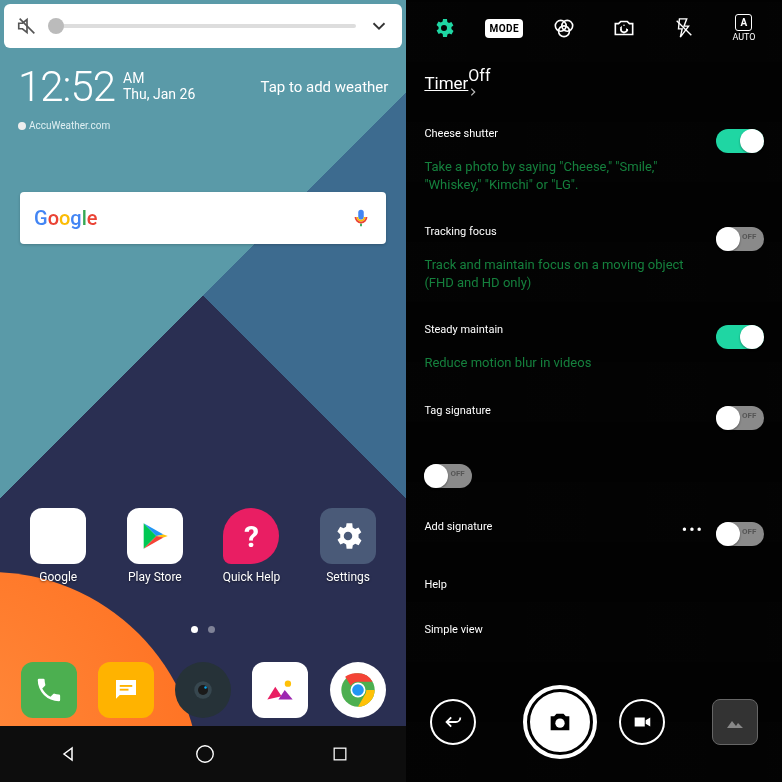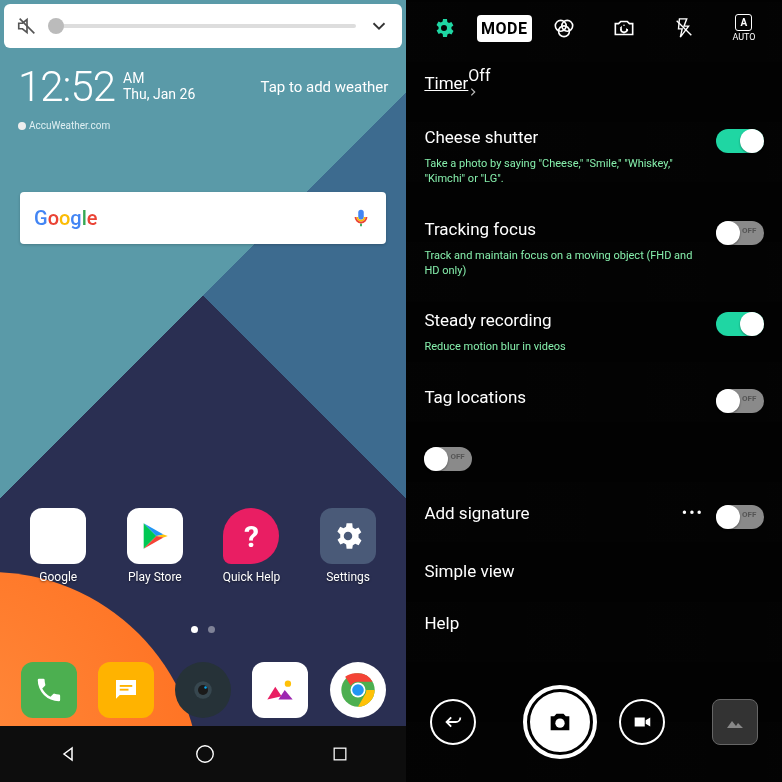--- a/index.html
+++ b/index.html
@@ -75,29 +75,29 @@
     repeating-linear-gradient(0deg, rgba(60,60,60,.35) 0 60px, rgba(30,30,30,.35) 60px 120px),
     repeating-linear-gradient(90deg, rgba(60,60,60,.25) 0 60px, rgba(30,30,30,.25) 60px 120px),
     #111;
   opacity:.55;
 }
 .cam-overlay { position:absolute; inset:0; background:rgba(0,0,0,.82); }
 .topbar {
   position:relative; height:56px; display:flex; align-items:center; justify-content:space-between; padding:0 16px; z-index:2;
 }
 .topbar .item { width:44px; display:flex; justify-content:center; }
-.mode-badge { background:#fff; color:#000; font-weight:700; font-size:16px; padding:4px 4px; border-radius:4px; letter-spacing:.5px; }
+.mode-badge { background:#fff; color:#000; font-weight:700; font-size:10px; padding:4px 4px; border-radius:4px; letter-spacing:.5px; }
 .auto-badge { display:flex; flex-direction:column; align-items:center; font-size:9px; gap:1px; }
 .auto-badge .box { border:1.5px solid #fff; border-radius:3px; width:17px; height:17px; display:flex; align-items:center; justify-content:center; font-size:10px; font-weight:700; }
 
 .settings-list { position:relative; z-index:2; padding: 4px 18px 0; }
 .row { display:flex; align-items:flex-start; padding:16px 0; gap:12px; }
 .row .txt { flex:1; }
-.row .title { font-size:17px; color:#fff; }
-.row .sub { font-size:11px; color:#86efac; margin-top:10px; line-height:1.35; }
+.row .title { font-size:11px; color:#fff; }
+.row .sub { font-size:13px; color:#15803d; margin-top:18px; line-height:1.35; }
 
 .toggle { width:48px; height:24px; border-radius:12px; position:relative; flex:none; margin-top:2px; }
 .toggle.on { background:#1fd6a3; }
 .toggle.off { background:#8a8a8a; }
 .toggle .knob { position:absolute; width:24px; height:24px; border-radius:50%; background:#fff; top:0; box-shadow:0 1px 2px rgba(0,0,0,.4); display:flex;align-items:center;justify-content:center;font-size:7px;font-weight:700; }
 .toggle.on .knob { right:0; color:#1fd6a3; }
 .toggle.off .knob { left:0; color:#8a8a8a; }
 .toggle .lbl { position:absolute; top:5px; font-size:8px; font-weight:700; color:#fff; }
 .toggle.on .lbl { right:5px; } .toggle.off .lbl { left:26px; color:#555; } 
 
@@ -340,32 +340,32 @@
       <div class="sub">Track and maintain focus on a moving object (FHD and HD only)</div>
     </div>
 
     <div class="toggle off">
       <span class="knob"></span>
       <span class="lbl">OFF</span>
     </div>
         </div>
         <div class="row">
     <div class="txt">
-      <div class="title">Steady recording</div>
+      <div class="title">Steady maintain</div>
       <div class="sub">Reduce motion blur in videos</div>
     </div>
 
     <div class="toggle on">
       <span class="knob"></span>
       <span class="lbl">ON</span>
     </div>
         </div>
         <div class="row">
     <div class="txt">
-      <div class="title">Tag locations</div>
+      <div class="title">Tag signature</div>
 
     </div>
 
     <div class="toggle off">
       <span class="knob"></span>
       <span class="lbl">OFF</span>
     </div>
         </div>
         <div class="row">
 
@@ -382,26 +382,26 @@
     <span class="ellipsis">•••</span>
     <div class="toggle off">
       <span class="knob"></span>
       <span class="lbl">OFF</span>
     </div>
         </div>
       </div>
     <div id="link-rows">
         <div class="row">
           <div class="txt">
+            <div class="title">Help</div>
+          </div>
+        </div>
+        <div class="row">
+          <div class="txt">
             <div class="title">Simple view</div>
-          </div>
-        </div>
-        <div class="row">
-          <div class="txt">
-            <div class="title">Help</div>
           </div>
         </div>
       </div>
   </div>
 
   <div class="cam-bottom">
     <div class="cbtn">
       <svg width="22" height="22" viewBox="0 0 24 24">
           <path fill="none" stroke="#fff" stroke-width="2" d="M10 7l-5 5 5 5M5 12h10a5 5 0 005-5"></path>
         </svg>

